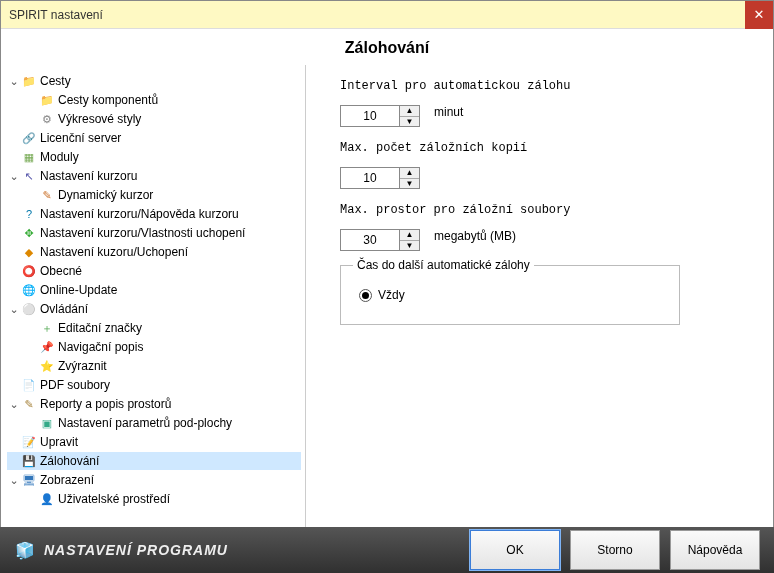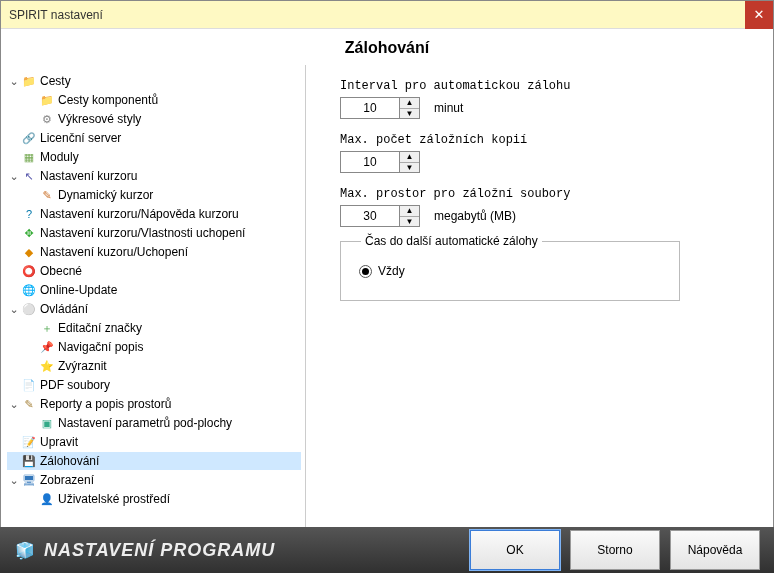--- a/index.html
+++ b/index.html
@@ -26,38 +26,38 @@
   .tree-row { display:flex; align-items:center; height: 18px; margin: 1px 0; white-space: nowrap; cursor: default; }
   .tree-row.selected { background: #cfe8ff; }
   .expander { width: 14px; text-align: center; color: #555; font-size: 11px; cursor: pointer; }
   .icon { width: 16px; height: 16px; display:inline-flex; align-items:center; justify-content:center; margin-right: 3px; font-size: 11px; }
   .lbl { color: #000; }
   .ind0 { padding-left: 0px; } .ind1 { padding-left: 18px; }
 
   .right { flex:1; padding: 14px 22px 0 34px; color:#000; position: relative;}
   .field-label { font-size: 12px; margin-bottom: 4px; font-family: Liberation Mono, monospace; }
   .spin-row { display:flex; align-items:center; margin-bottom: 14px; }
-  .spin { display:flex; align-items:stretch; border: 1px solid #888; height: 22px; width: 80px; background:#be185d; }
+  .spin { display:flex; align-items:stretch; border: 1px solid #888; height: 22px; width: 80px; background:#be185d;margin-top:8px; }
   .spin input { border:none; width: 58px; text-align: center; font-size: 12px; background:#fff; }
   .spin .arrows { width: 22px; display:flex; flex-direction:column; border-left:1px solid #888; }
   .spin .arrows div { flex:1; display:flex; align-items:center; justify-content:center; font-size:8px; background:#f0f0f0; cursor:pointer; border-bottom:1px solid #aaa;}
   .spin .arrows div:last-child{border-bottom:none;}
   .unit { margin-left: 14px; }
 
   .groupbox { border: 1px solid #bbb; margin-top: 6px; padding: 14px 14px 18px 14px; position: relative; width: 340px;}
-  .groupbox .legend { position:absolute; top:-8px; left:20px; background:#fff; padding: 0 4px; font-size:12px; }
+  .groupbox .legend { position:absolute; top:-8px; left:12px; background:#fff; padding: 0 4px; font-size:12px; }
   .radio-row { display:flex; align-items:center; margin: 8px 0 18px 4px; }
   .radio-row:last-child { margin-bottom: 4px;}
   .radio { width:13px; height:13px; border:1px solid #555; border-radius:50%; margin-right: 6px; display:inline-flex; align-items:center; justify-content:center; cursor:pointer;}
   .radio.checked::after { content:""; width:7px; height:7px; background:#000; border-radius:50%; }
 
   .footer { position:absolute; bottom:0; left:0; right:0; height: 46px; background: linear-gradient(to bottom, #555, #303030); display:flex; align-items:center; padding: 0 14px; }
   .footer-left { display:flex; align-items:center; gap: 8px; }
   .footer-icon { width: 22px; height: 22px; display:flex; align-items:center; justify-content:center; font-size:16px;}
-  .footer-title { color:#eee; font-style: italic; font-weight: bold; letter-spacing: 1px; font-size: 18px; text-align: center;}
+  .footer-title { color:#eee; font-style: italic; font-weight: bold; letter-spacing: 1px; font-size: 14px; text-align: center;}
   .footer-spacer { flex:1; }
   .footer button { width: 90px; height: 40px; margin-left: 10px; background: linear-gradient(#fafafa,#e4e4e4); border:1px solid #999; cursor:pointer; font-size:12px;}
   .footer button.primary { border: 1px solid #3b7dd8; outline: 1px solid #7fb4f5; }
 
   
   .i-folder { color:#e7b44a; } .i-gear{color:#888;} .i-link{color:#666;} .i-mod{color:#7a5;}
   .i-cursor{color:#55a;} .i-pen{color:#c73;} .i-help{color:#07a;} .i-snap{color:#3a3;}
   .i-warn{color:#d80;} .i-globe{color:#28c;} .i-ov{color:#666;} .i-plus{color:#5a5;}
   .i-pin{color:#35a;} .i-hl{color:#c70;} .i-pdf{color:#c33;} .i-rep{color:#a84;}
   .i-sub{color:#3a8;} .i-edit{color:#67a;} .i-bak{color:#888;} .i-disp{color:#37b;}

